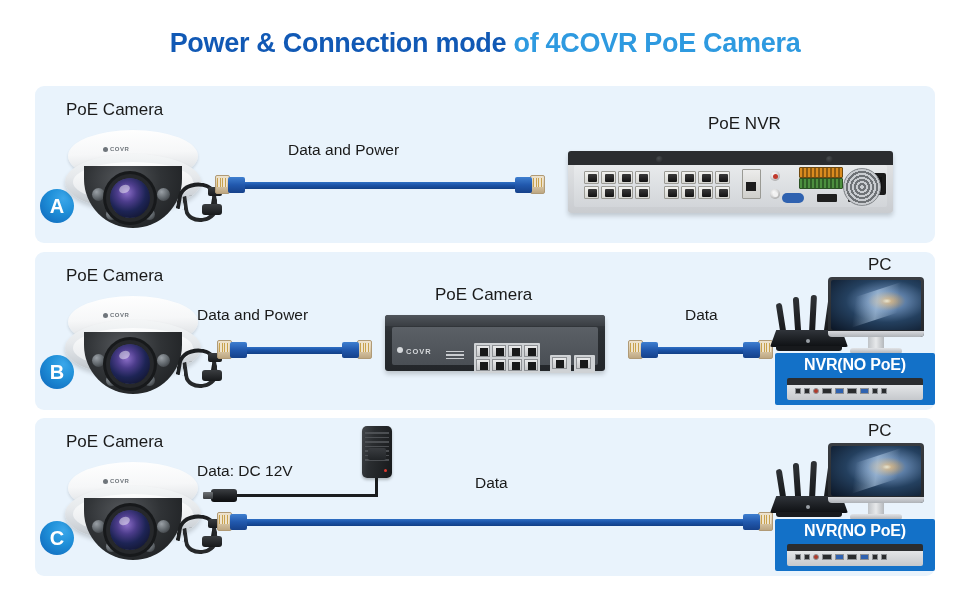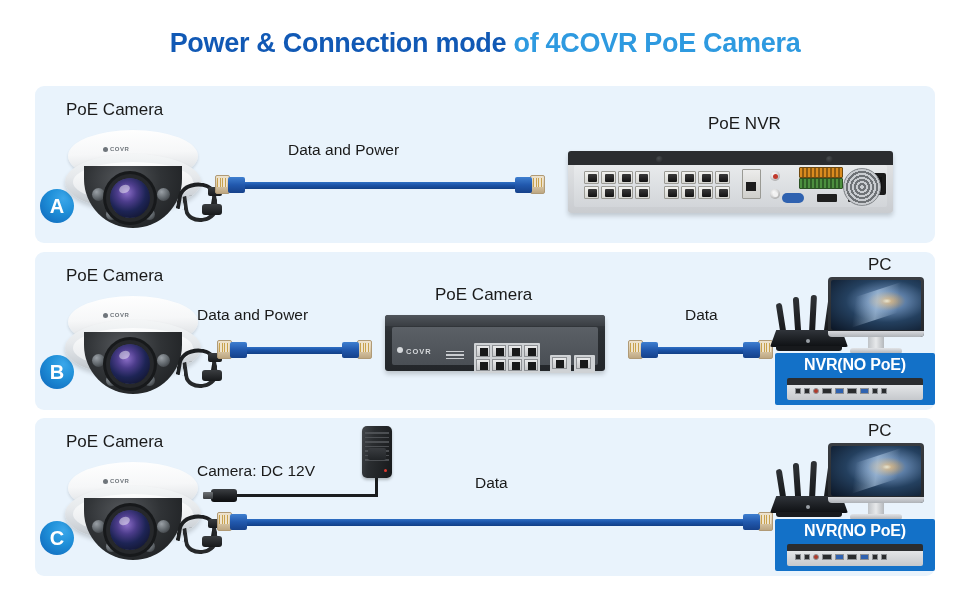--- a/index.html
+++ b/index.html
@@ -580,21 +580,21 @@
         <div class="cam-lens"></div>
       </div>
       <div class="cam-tail">
         <div class="w1"></div>
           <div class="w2"></div>
           <div class="conn"></div>
           <div class="conn2"></div>
       </div>
     </div>
 
-    <div class="lbl" style="left:162px;top:44px;">Camera: DC 12V</div>
+    <div class="lbl" style="left:162px;top:44px;">Data: DC 12V</div>
 
     <div class="adapter" style="left:327px;top:8px;">
       <div class="brick"></div>
       <div class="vents"></div>
       <div class="plate"></div>
       <div class="led"></div>
     </div>
     <div class="dcwire" style="left:340px;top:60px;width:3px;height:18px;"></div>
     <div class="dcwire" style="left:200px;top:76px;width:143px;height:3px;"></div>
     <div class="dcjack" style="left:168px;top:71px;">

